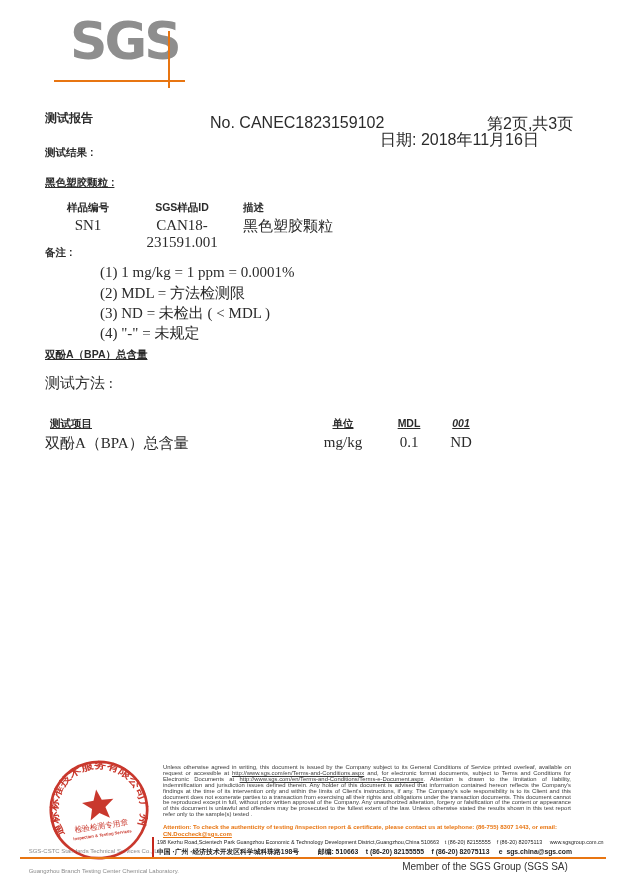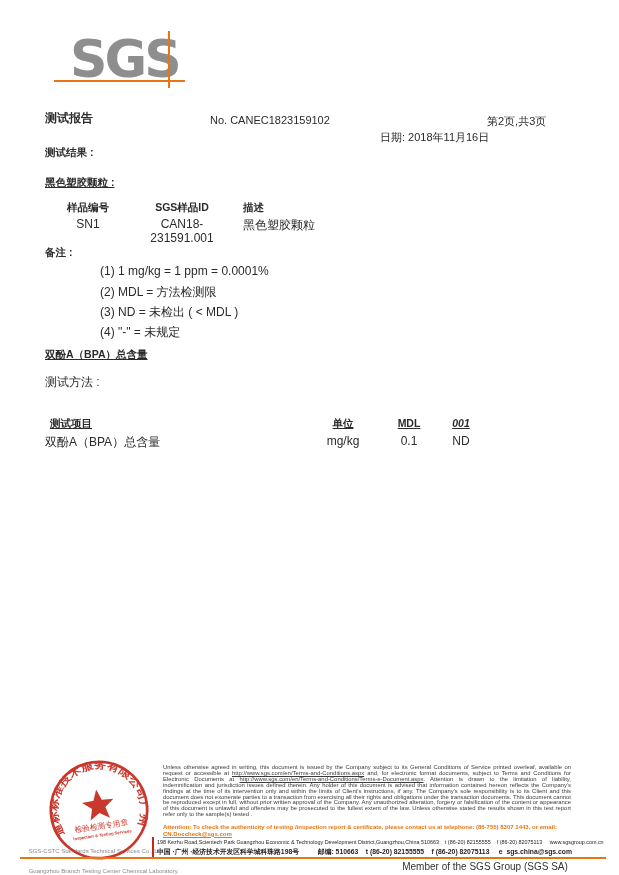--- a/index.html
+++ b/index.html
@@ -17,24 +17,24 @@
   .logo-text {
     font-family: "DejaVu Sans", "Liberation Sans", sans-serif;
     font-weight: bold;
     font-size: 52px;
     letter-spacing: -3px;
     color: #8e8e8e;
     line-height: 1;
   }
   .orange-line { background: #e87511; }
   .doc-title { font-size: 12px; font-weight: bold; color: #2b2b2b; }
-  .meta { font-size: 11px; color: #2b2b2b; }
+  .meta { font-size: 16px; color: #2b2b2b; }
   .label { font-size: 10.5px; font-weight: bold; color: #2b2b2b; }
   .label-u { text-decoration: underline; }
-  .body-text { font-size: 12px; color: #2b2b2b; }
+  .body-text { font-size: 15px; color: #2b2b2b; font-family: Liberation Serif, serif; }
   .th { font-size: 10.5px; font-weight: bold; color: #2b2b2b; }
   .th-u { text-decoration: underline; }
   .italic { font-style: italic; }
   .center { text-align: center; }
   .stamp { opacity: 0.92; }
   .company-name {
     font-size: 6px; color: #8a8a8a; line-height: 10px; white-space: pre;
   }
   .disclaimer {
     font-size: 5.9px; line-height: 5.9px; color: #3c3c3c;
@@ -48,21 +48,21 @@
   .addr-en { font-size: 5.4px; color: #1e1e1e; white-space: pre; }
   .addr-cn { font-size: 6.8px; font-weight: bold; color: #1e1e1e; white-space: pre; }
   .red-vline { background: #c5281c; }
   .member { font-size: 10px; color: #333333; }
 </style>
 </head>
 <body>
 
 <div class="page">
 
-  <div class="abs logo-text" style="left:70px; top:33px;">SGS</div>
+  <div class="abs logo-text" style="left:70px; top:15px;">SGS</div>
   <div class="abs orange-line" style="left:54px; top:80px; width:131px; height:2px;"></div>
   <div class="abs orange-line" style="left:168px; top:31px; width:2px; height:57px;"></div>
 
   <div class="abs doc-title" style="left:45px; top:110px;">测试报告</div>
   <div class="abs meta" style="left:210px; top:114px;">No. CANEC1823159102</div>
   <div class="abs meta" style="left:380px; top:114px;margin-top:16px;">日期: 2018年11月16日</div>
   <div class="abs meta" style="left:487px; top:114px;">第2页,共3页</div>
 
   <div class="abs label" style="left:45px; top:146px;text-align:center;">测试结果 :</div>
 

